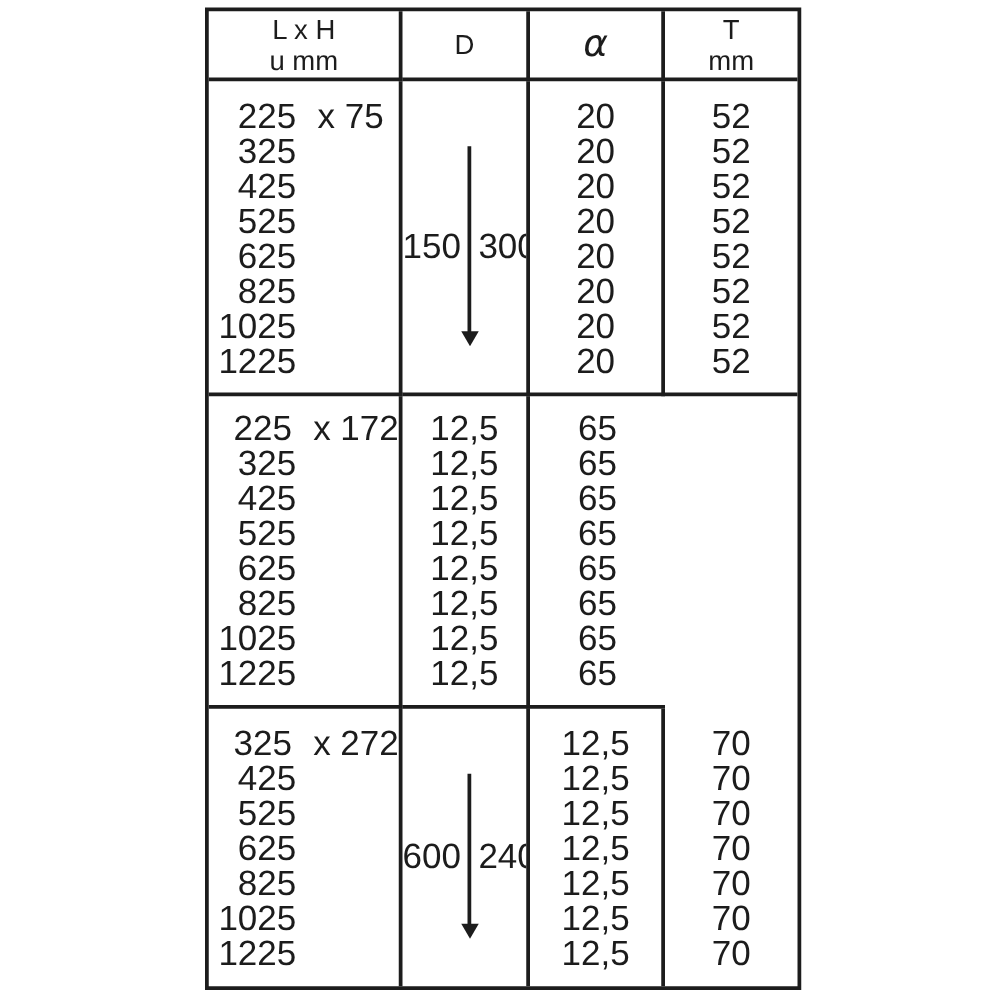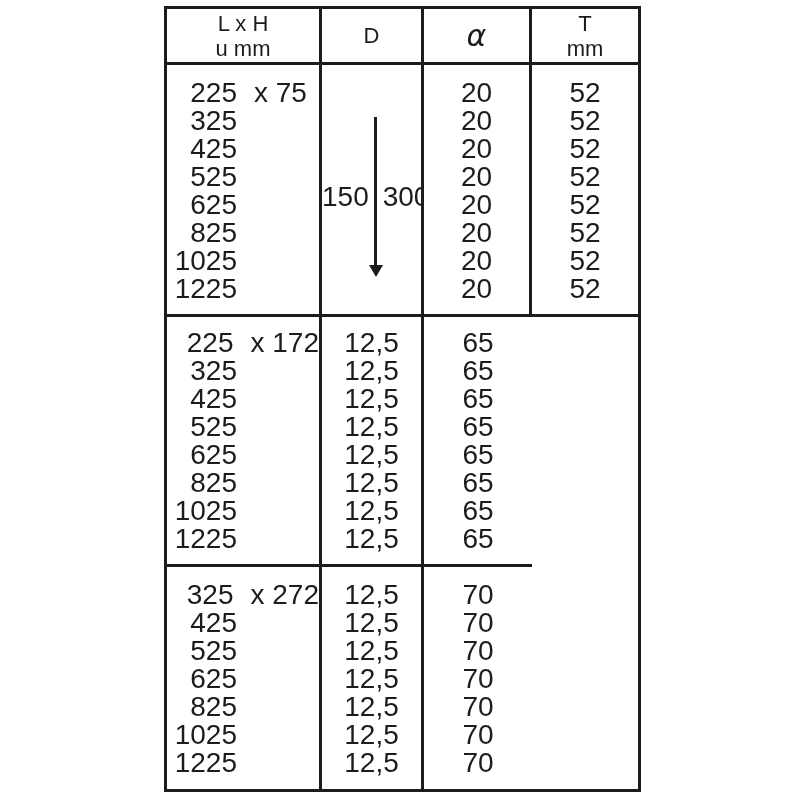--- a/index.html
+++ b/index.html
@@ -144,20 +144,28 @@
   <div class="row group-row g3 last">
     <div class="cell">
       <div class="lrow"><span class="lval">325</span><span class="hval">x 272</span></div>
       <div class="lrow"><span class="lval">425</span></div>
       <div class="lrow"><span class="lval">525</span></div>
       <div class="lrow"><span class="lval">625</span></div>
       <div class="lrow"><span class="lval">825</span></div>
       <div class="lrow"><span class="lval">1025</span></div>
       <div class="lrow"><span class="lval">1225</span></div>
     </div>
+    <div class="cell d-cell">
+      <div class="d-start">600</div>
+      <div class="d-arrow">
+        <div class="d-line"></div>
+        <div class="d-head"></div>
+      </div>
+      <div class="d-end">2400</div>
+    </div>
     <div class="cell num-cell">
       <div class="nrow">12,5</div>
       <div class="nrow">12,5</div>
       <div class="nrow">12,5</div>
       <div class="nrow">12,5</div>
       <div class="nrow">12,5</div>
       <div class="nrow">12,5</div>
       <div class="nrow">12,5</div>
     </div>
     <div class="cell num-cell">

